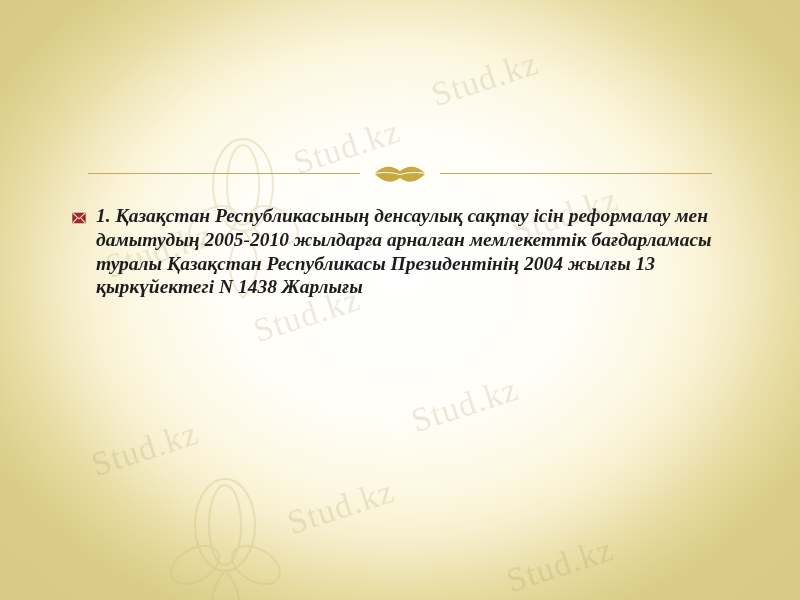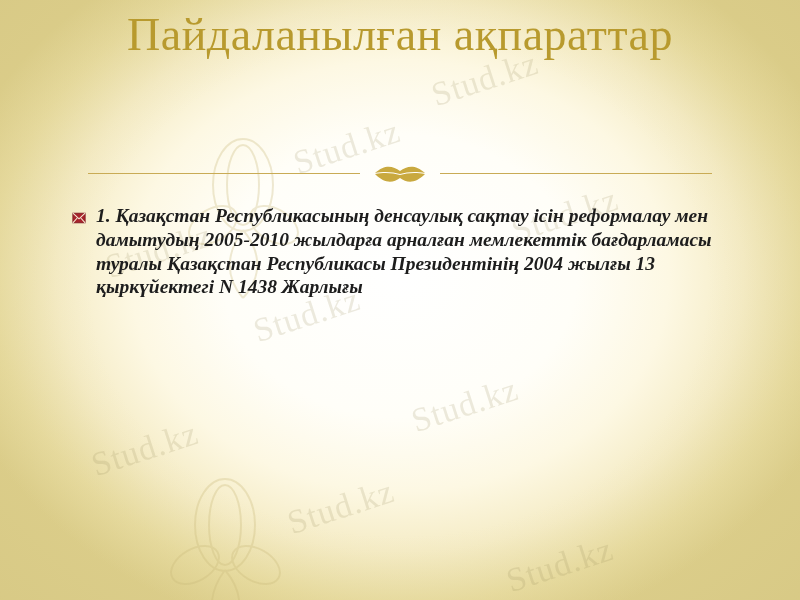--- a/index.html
+++ b/index.html
@@ -161,21 +161,20 @@
   <div class="wm w1">Stud.kz</div>
   <div class="wm w2">Stud.kz</div>
   <div class="wm w3">Stud.kz</div>
   <div class="wm w4">Stud.kz</div>
   <div class="wm w5">Stud.kz</div>
   <div class="wm w6">Stud.kz</div>
   <div class="wm w7">Stud.kz</div>
   <div class="wm w8">Stud.kz</div>
   <div class="wm w9">Stud.kz</div>
 
-  <div class="title">Пайдаланылған ақпараттар</div>
 
   <div class="divider">
     <div class="rule left"></div>
     <div class="rule right"></div>
     <svg class="ornament" viewBox="0 0 58 24">
       <path d="M4 11 C14 2 22 4 29 9 C36 4 44 2 54 11 C44 9 36 10 29 12 C22 10 14 9 4 11 Z" fill="#c9a93f"></path>
       <path d="M4 12 C14 10 22 11 29 13 C36 11 44 10 54 12 C44 22 36 21 29 16 C22 21 14 22 4 12 Z" fill="#c9a93f"></path>
     </svg>
   </div>
 

